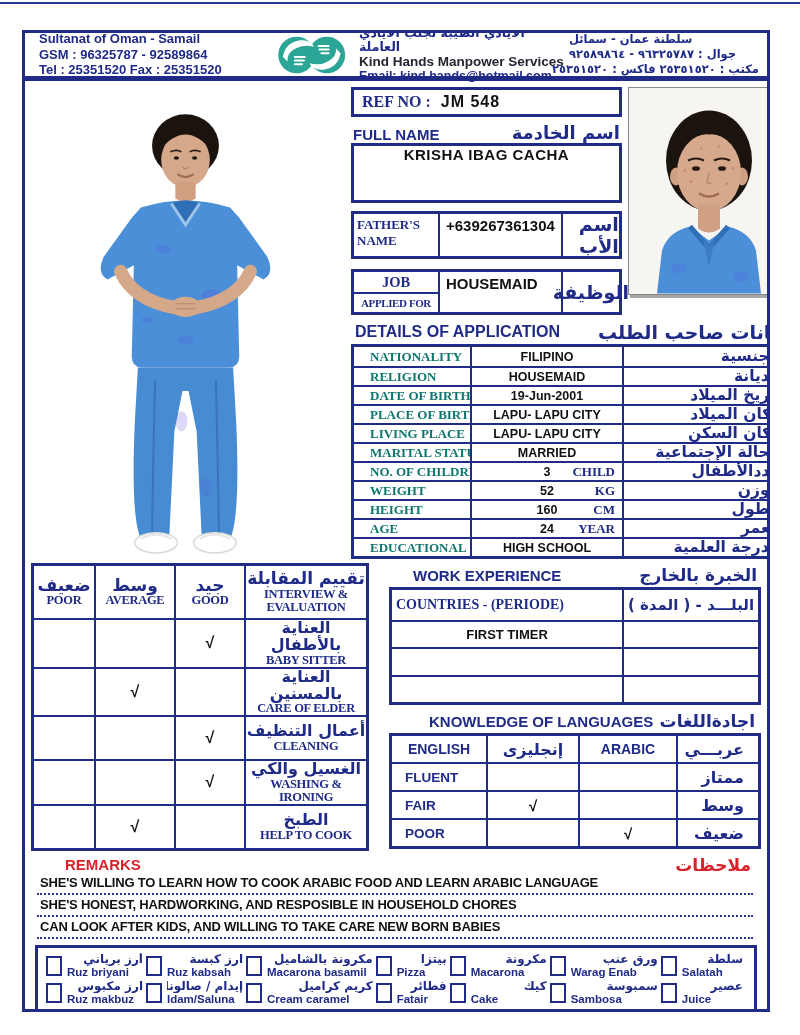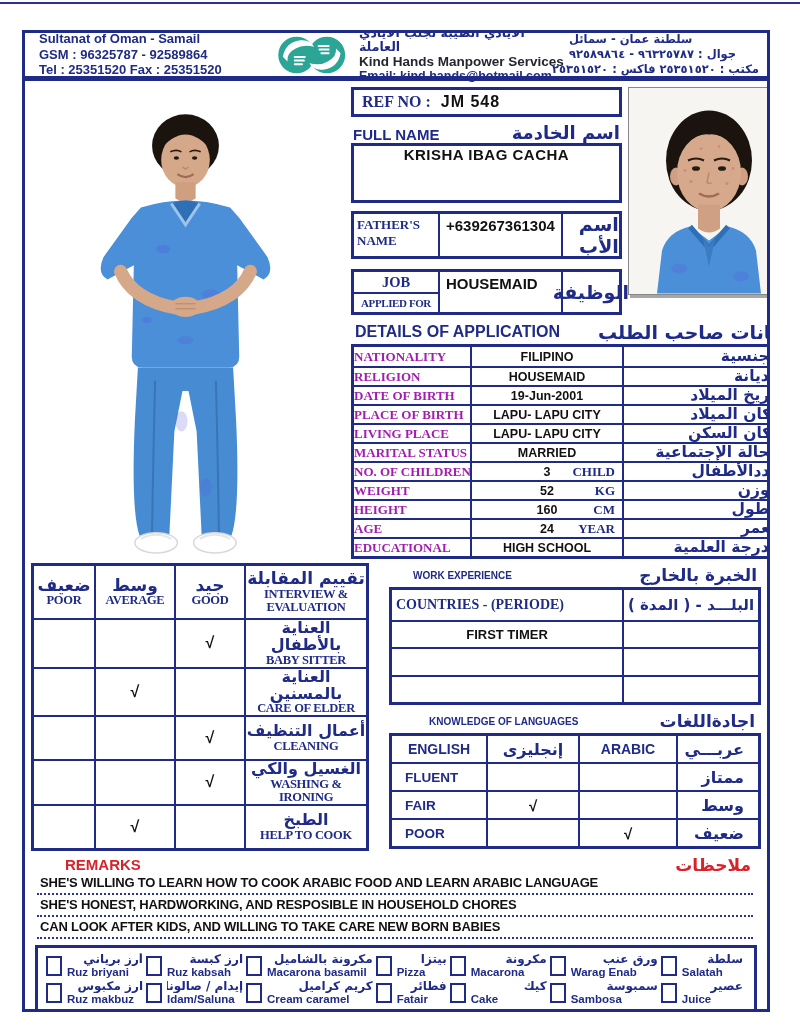--- a/index.html
+++ b/index.html
@@ -53,21 +53,21 @@
   .portrait-wrap { width:162px; flex:none; }
   .portrait { width:162px; height:208px; border:1px solid #888; box-shadow:2px 3px 0 rgba(60,60,60,.45); display:block; background:#f7f5f1; }
 
   .details-header { height:26px; margin-top:5px; display:flex; justify-content:space-between; align-items:center; padding:0 4px; }
   .details-header-en { font-weight:bold; font-size:16px; color:#1f2b87; }
   .details-header-ar { font-size:19px; }
 
   .details-table { border:3px solid #1f2b87; }
   .drow { display:grid; grid-template-columns:118px 152px 1fr; height:19px; border-top:2px solid #1f2b87; }
   .drow:first-child { border-top:none; }
-  .dcell-en { border-right:2px solid #1f2b87; font-family:"Liberation Serif", serif; font-weight:bold; font-size:13px; color:#a21caf; display:flex; align-items:center; padding-left:0; white-space:nowrap; overflow:hidden; }
+  .dcell-en { border-right:2px solid #1f2b87; font-family:"Liberation Serif", serif; font-weight:bold; font-size:13px; color:#0f766e; display:flex; align-items:center; padding-left:16px; white-space:nowrap; overflow:hidden; }
   .dcell-val { border-right:2px solid #1f2b87; position:relative; display:flex; align-items:center; justify-content:center; font-weight:bold; font-size:12.5px; color:#111; white-space:nowrap; }
   .dunit { position:absolute; right:7px; font-family:"Liberation Serif", serif; font-weight:bold; font-size:13px; color:#1f2b87; }
   .dcell-ar { display:flex; align-items:center; padding-right:6px; }
   .dcell-ar .ar { font-size:15.5px; line-height:1; width:100%; text-align:right; }
 
   
   .lower { display:flex; gap:20px; padding:4px 6px 0 6px; height:292px; flex:none; }
   .eval { width:338px; flex:none; border:3px solid #1f2b87; display:flex; flex-direction:column; }
   .ev-row { display:flex; flex:1; border-top:2px solid #1f2b87; }
   .ev-row:first-child { border-top:none; }
@@ -78,21 +78,21 @@
   .ev-c2 { width:80px; flex:none; }
   .ev-c3 { width:70px; flex:none; }
   .ev-c4 { flex:1; }
   .ev-c .ar { font-size:17px; }
   .ev-en { font-family:"Liberation Serif", serif; font-weight:bold; font-size:12.5px; color:#1f2b87; letter-spacing:-.3px; }
   .chkcell { font-size:16px; color:#111; font-weight:bold; justify-content:center; }
   .crit .ar { font-size:16px; }
 
   .right-col { flex:1; display:flex; flex-direction:column; }
   .we-title { height:24px; display:flex; justify-content:space-between; align-items:center; padding:0 4px 0 24px; }
-  .sec-title-en { font-weight:bold; font-size:10px; color:#1f2b87; }
+  .sec-title-en { font-weight:bold; font-size:15px; color:#1f2b87; }
   .sec-title-ar { font-size:17px; }
   .we-table { border:3px solid #1f2b87; height:118px; display:flex; flex-direction:column; }
   .we-row { display:flex; flex:1; border-top:2px solid #1f2b87; }
   .we-row:first-child { border-top:none; }
   .we-head { flex:none; height:30px; }
   .we-c1 { width:232px; flex:none; border-right:2.5px solid #1f2b87; display:flex; align-items:center; }
   .we-c2 { flex:1; display:flex; align-items:center; justify-content:center; }
   .we-col-en { font-family:"Liberation Serif", serif; font-weight:bold; font-size:14px; color:#1f2b87; padding-left:4px; white-space:nowrap; }
   .we-c2 .ar { font-size:15px; }
   .we-country { width:100%; text-align:center; font-weight:bold; font-size:13px; color:#111; }

